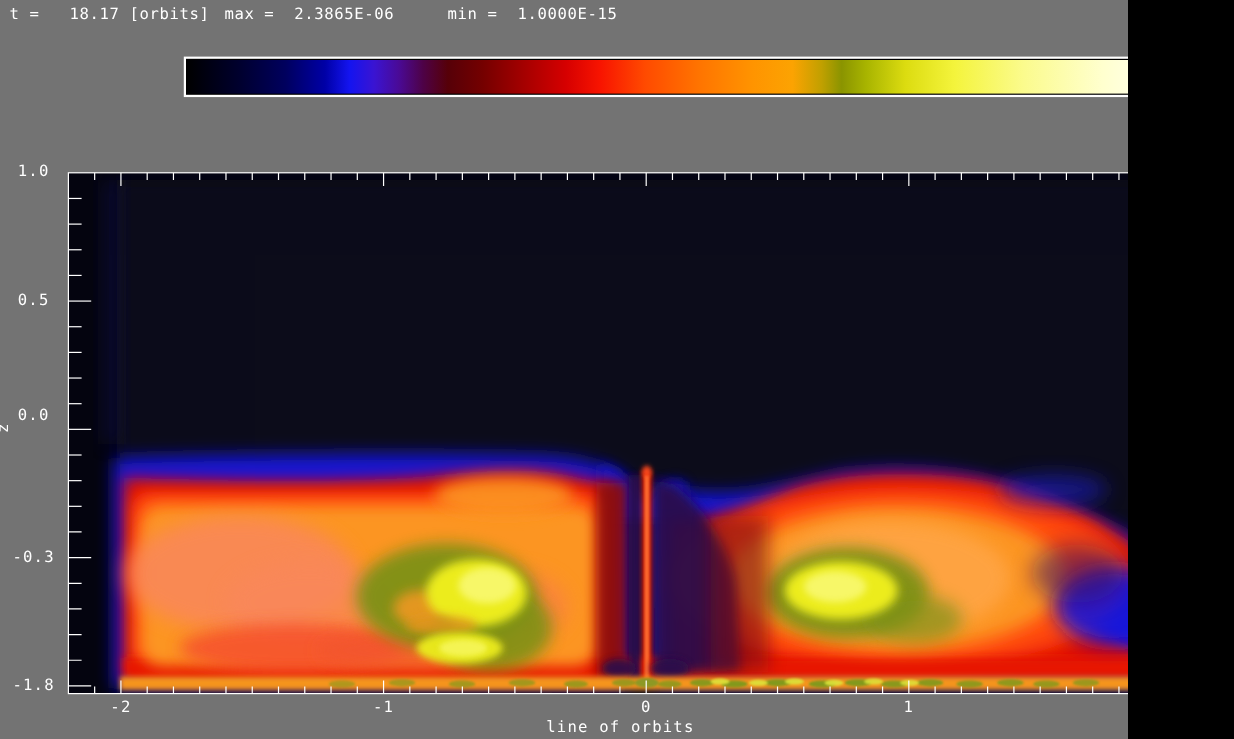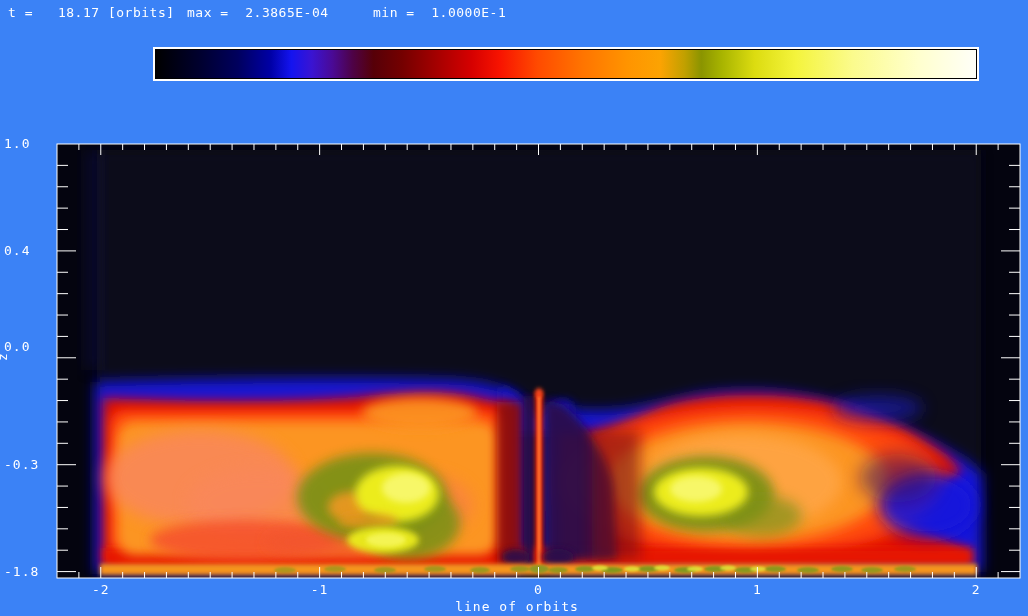--- a/index.html
+++ b/index.html
@@ -1,37 +1,37 @@
 <!DOCTYPE html>
 <html><head>
 <meta charset="utf-8">
 <style>
   html,body{margin:0;padding:0;background:#000;}
-  .stage{position:relative;width:1028px;height:616px;background:#3b82f6;overflow:hidden;
+  .stage{position:relative;width:940px;height:616px;background:#737373;overflow:hidden;
          font-family:"DejaVu Sans Mono","Liberation Mono",monospace;color:#fff;}
   .hdr{position:absolute;top:5px;font-size:13px;letter-spacing:0.5px;white-space:pre;}
   #hdr-t{left:8px;} #hdr-max{left:187px;} #hdr-min{left:373px;}
   .colorbar{position:absolute;left:153px;top:47px;width:826px;height:34px;
             border:2px solid #fff;background:#000;padding:1px;box-sizing:border-box;}
   .colorbar-fill{width:100%;height:100%;}
   #plot-svg{position:absolute;left:0;top:0;}
   .xlab{position:absolute;width:60px;text-align:center;font-size:13px;letter-spacing:1px;}
-  .ylab{position:absolute;width:48px;text-align:left;font-size:13px;letter-spacing:1px;}
+  .ylab{position:absolute;width:48px;text-align:center;font-size:13px;letter-spacing:1px;}
   .axis-title-x{position:absolute;top:599px;left:517px;transform:translateX(-50%);
                 font-size:13px;letter-spacing:1px;}
   .axis-title-y{position:absolute;left:-1px;top:357px;transform:translate(0,-50%) rotate(-90deg);
                 font-size:13px;}
 </style>
 </head>
 <body>
 
 <div class="stage">
   <span id="hdr-t" class="hdr">t =   18.17 [orbits]</span>
-  <span id="hdr-max" class="hdr">max =  2.3865E-04</span>
-  <span id="hdr-min" class="hdr">min =  1.0000E-1</span>
+  <span id="hdr-max" class="hdr">max =  2.3865E-06</span>
+  <span id="hdr-min" class="hdr">min =  1.0000E-15</span>
 
   <div class="colorbar">
     <div id="cbfill" class="colorbar-fill" style="background: linear-gradient(to right, rgb(0, 0, 0) 0%, rgb(0, 0, 48) 5.5%, rgb(0, 0, 94) 10%, rgb(0, 0, 166) 14%, rgb(20, 20, 240) 16.5%, rgb(58, 20, 210) 19%, rgb(74, 10, 150) 21.5%, rgb(78, 2, 70) 24%, rgb(86, 0, 8) 26.5%, rgb(116, 0, 0) 30%, rgb(168, 0, 0) 34.5%, rgb(214, 0, 0) 38.5%, rgb(248, 20, 0) 42%, rgb(255, 74, 0) 46.5%, rgb(255, 116, 0) 52%, rgb(255, 148, 0) 57.5%, rgb(252, 163, 2) 61.5%, rgb(192, 160, 0) 64.5%, rgb(138, 148, 0) 66.5%, rgb(168, 180, 0) 69%, rgb(220, 220, 16) 73%, rgb(244, 244, 60) 78%, rgb(251, 251, 141) 85%, rgb(255, 255, 206) 93%, rgb(255, 255, 248) 100%);"></div>
   </div>
 
   <svg id="plot-svg" width="1028" height="616" viewBox="0 0 1028 616">
       <defs>
         <clipPath id="plotclip">
           <rect x="57" y="144" width="963" height="434"></rect>
         </clipPath>
@@ -268,21 +268,21 @@
 
   <div id="xlabels">
       <span class="xlab" style="left: 70.7727px; top: 582px;">-2</span>
       <span class="xlab" style="left: 289.636px; top: 582px;">-1</span>
       <span class="xlab" style="left: 508.5px; top: 582px;">0</span>
       <span class="xlab" style="left: 727.364px; top: 582px;">1</span>
       <span class="xlab" style="left: 946.227px; top: 582px;">2</span>
     </div>
   <div id="ylabels">
       <span class="ylab" style="left: 4px; top: 136px;">1.0</span>
-      <span class="ylab" style="left: 4px; top: 242.897px;">0.4</span>
+      <span class="ylab" style="left: 4px; top: 242.897px;">0.5</span>
       <span class="ylab" style="left: 4px; top: 339px;">0.0</span>
       <span class="ylab" style="left: 4px; top: 456.69px;">-0.3</span>
       <span class="ylab" style="left: 4px; top: 563.586px;">-1.8</span>
     </div>
 
   <div class="axis-title-x">line of orbits</div>
   <div class="axis-title-y">z</div>
 </div>
 
 </body></html>

